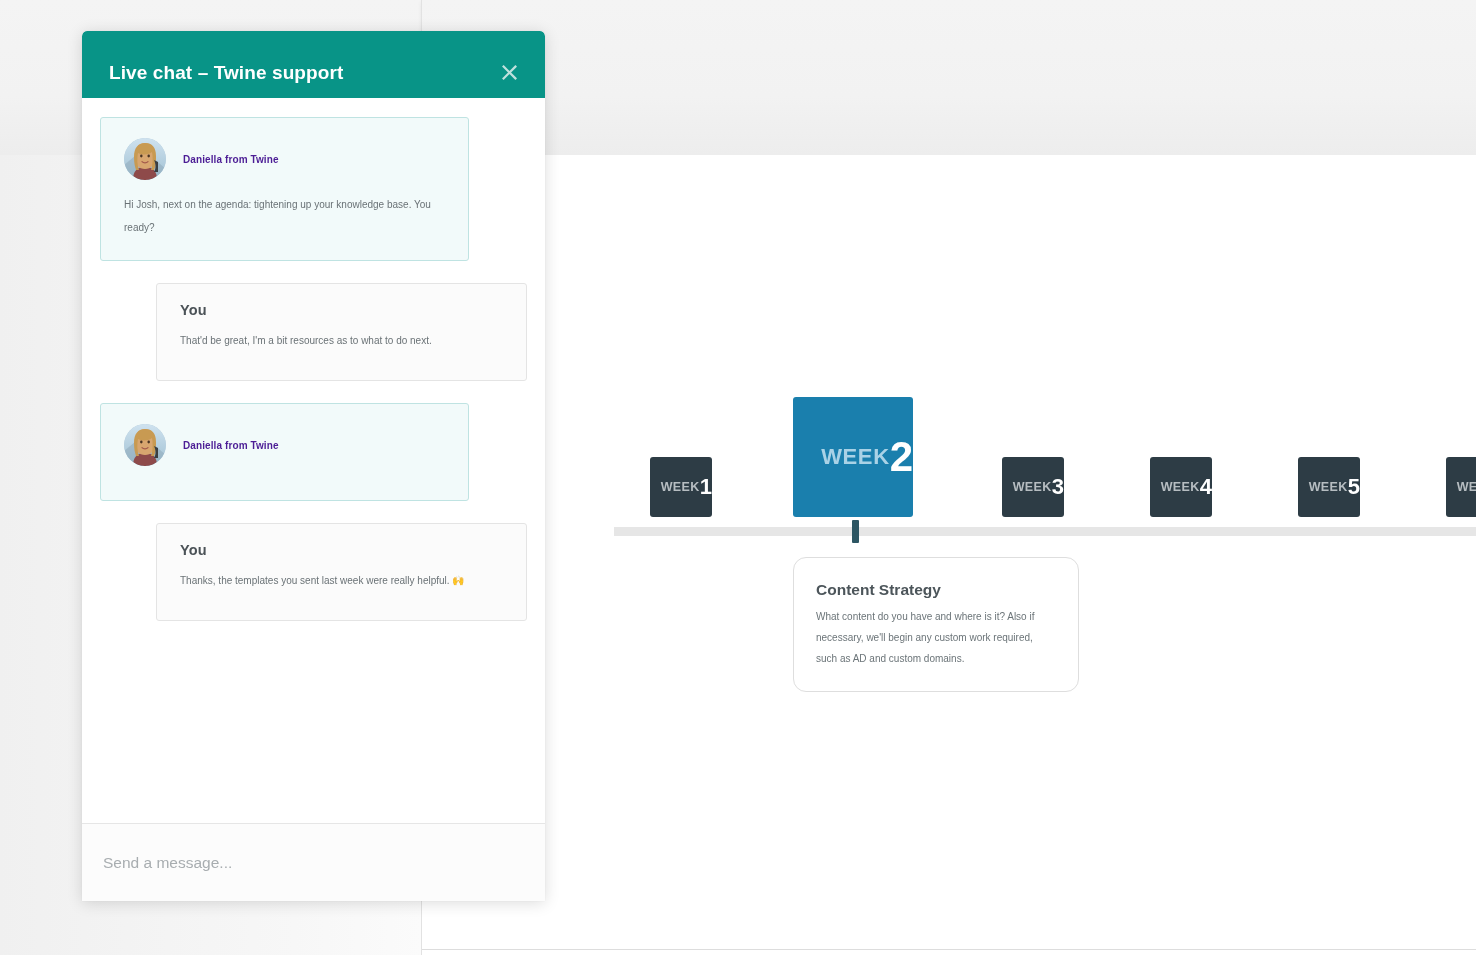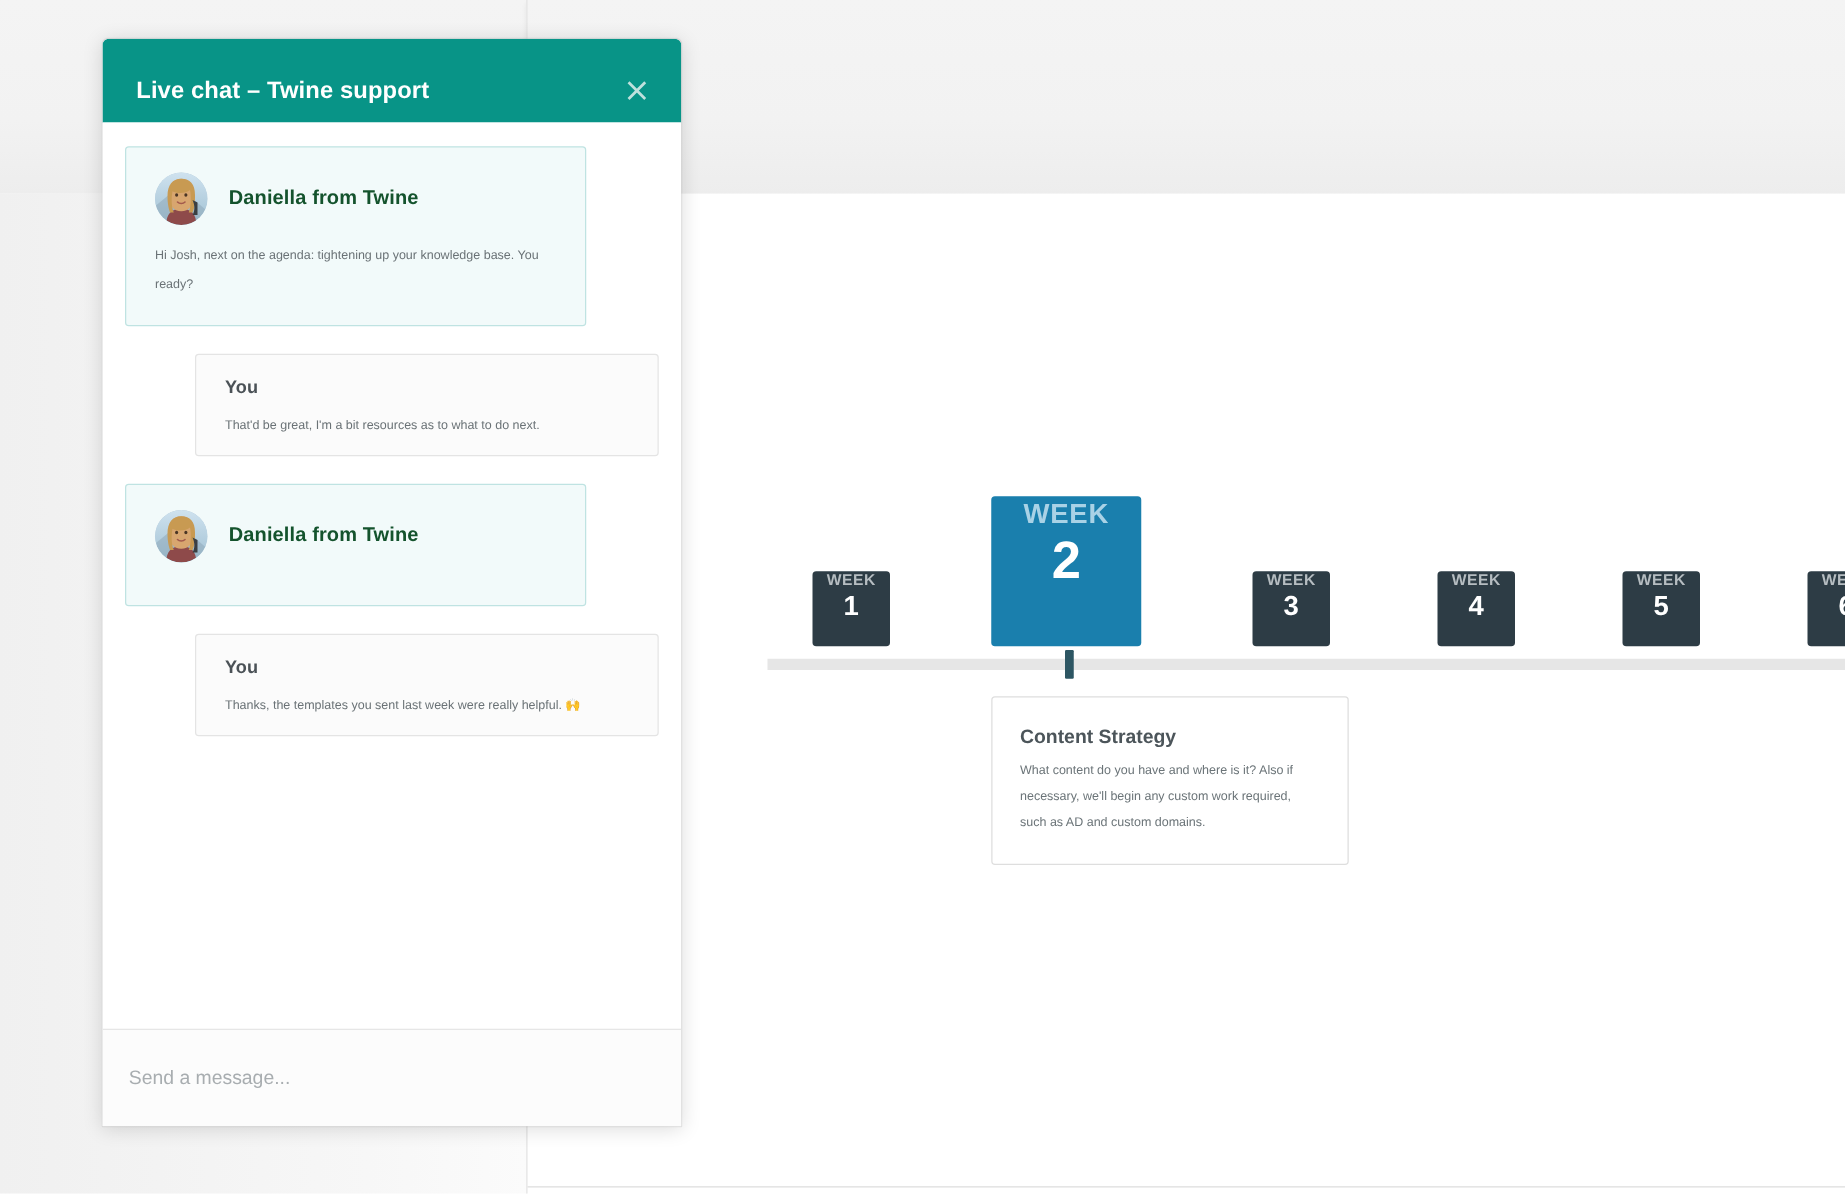--- a/index.html
+++ b/index.html
@@ -99,23 +99,23 @@
     top: 0;
     right: 0;
     height: 140px;
   }
   .week-box {
     position: absolute;
     background: #2d3c45;
     color: #ffffff;
     border-radius: 3px;
     display: flex;
-    flex-direction: column;
+    flex-direction: row;
     align-items: center;
-    justify-content: flex-start;
+    justify-content: flex-end;
     box-sizing: border-box;
   }
   .week-box .wk-label {
     font-size: 12.5px;
     font-weight: 700;
     letter-spacing: .4px;
     color: #b6bdc1;
     line-height: 15px;
   }
   .week-box .wk-num {
@@ -155,21 +155,21 @@
     background: #2d5663;
     border-radius: 1px;
   }
 
   .detail-card {
     position: absolute;
     top: 224px;
     width: 286px;
     background: #ffffff;
     border: 1px solid #dedede;
-    border-radius: 3px;
+    border-radius: 13px;
     box-sizing: border-box;
     padding: 21px 22px 22px 22px;
   }
   .detail-card-title {
     font-size: 15.5px;
     font-weight: 700;
     color: #4c555a;
     line-height: 22px;
     margin: 0 0 5px 0;
   }
@@ -240,43 +240,43 @@
   }
   .msg-agent {
     background: #f2fafa;
     border: 1px solid #bfe3e2;
     padding: 20px 23px 21px 23px;
     margin-right: 58px;
   }
   .msg-user {
     background: #fbfbfb;
     border: 1px solid #e4e4e4;
-    padding: 18px 23px 12px 23px;
+    padding: 18px 23px 28px 23px;
     margin-left: 56px;
   }
   .msg-head {
     display: flex;
     align-items: center;
     margin-bottom: 13px;
   }
   .avatar {
     width: 42px;
     height: 42px;
     border-radius: 50%;
     flex: 0 0 auto;
     margin-right: 17px;
     overflow: hidden;
     background: #b6cddc;
     position: relative;
   }
   .avatar svg { display: block; }
   .msg-author-agent {
-    font-size: 16px;
-    font-weight: 700;
-    color: #14532d;
+    font-size: 10px;
+    font-weight: 700;
+    color: #4c1d95;
     letter-spacing: .1px;
     text-align: right;
   }
   .msg-author-user {
     font-size: 14.5px;
     font-weight: 700;
     color: #4b5257;
     letter-spacing: .1px;
     margin-bottom: 11px;
   }

